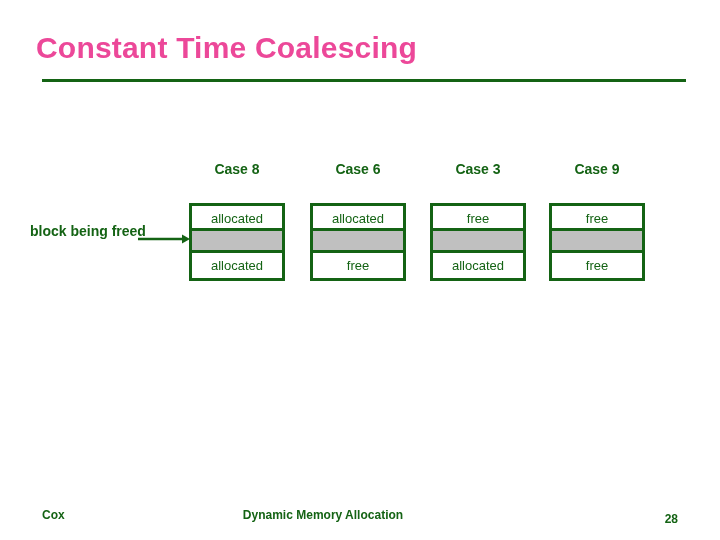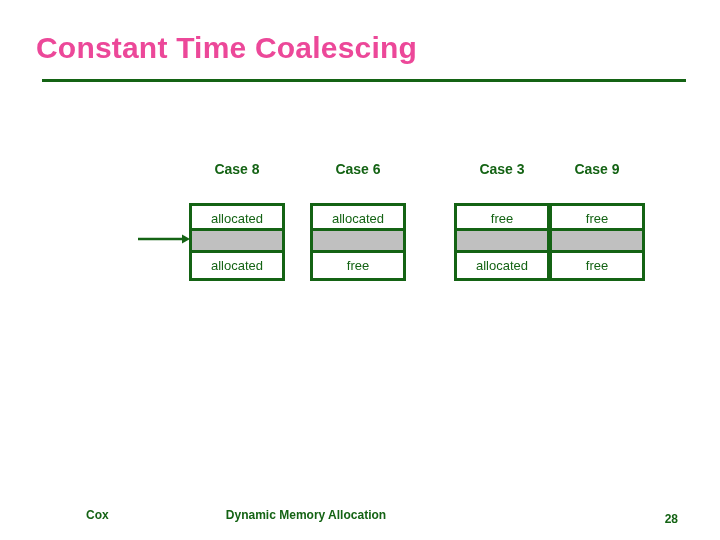--- a/index.html
+++ b/index.html
@@ -80,21 +80,21 @@
     border-bottom: 3px solid #146314;
     height: 22px;
   }
   .case-cell.bottom {
     border: 0;
   }
 
   
   .col-0 { left: 189px; }
   .col-1 { left: 310px; }
-  .col-2 { left: 454px; }
+  .col-2 { left: 430px; }
   .col-3 { left: 549px; }
 
   
   #annotation-label {
     position: absolute;
     left: 30px;
     top: 222px;
     width: 120px;
     font-size: 14px;
     font-weight: bold;
@@ -117,22 +117,22 @@
     width: 720px;
     height: 20px;
   }
   .footer-text {
     position: absolute;
     font-size: 12px;
     font-weight: bold;
     color: #146314;
     white-space: nowrap;
   }
-  #footer-author { left: 42px; top: 0; margin-left: 44px; }
-  #footer-center { left: 0; top: 0; width: 612px; text-align: center; }
+  #footer-author { left: 42px; top: 0; }
+  #footer-center { left: 0; top: 0; width: 612px; text-align: center; padding-left: 17px; }
   #footer-page   { right: 42px; top: 4px; }
 </style>
 </head>
 <body>
 
 <div id="slide-title">Constant Time Coalescing</div>
 <div id="title-rule"></div>
 
 <div id="diagram">
 
@@ -158,20 +158,21 @@
     <div class="case-cell middle"></div>
     <div class="case-cell bottom">allocated</div>
   </div>
 
   <div class="case-box col-3">
     <div class="case-cell top">free</div>
     <div class="case-cell middle"></div>
     <div class="case-cell bottom">free</div>
   </div>
 
+  <div id="annotation-label">block being freed</div>
   <svg id="annotation-arrow" viewBox="0 0 52 18">
     <line x1="0" y1="9" x2="44" y2="9" stroke="#146314" stroke-width="2.5"></line>
     <polygon points="44,4.5 52,9 44,13.5" fill="#146314"></polygon>
   </svg>
 
 </div>
 
 <div id="footer">
   <div class="footer-text" id="footer-author">Cox</div>
   <div class="footer-text" id="footer-center">Dynamic Memory Allocation</div>

